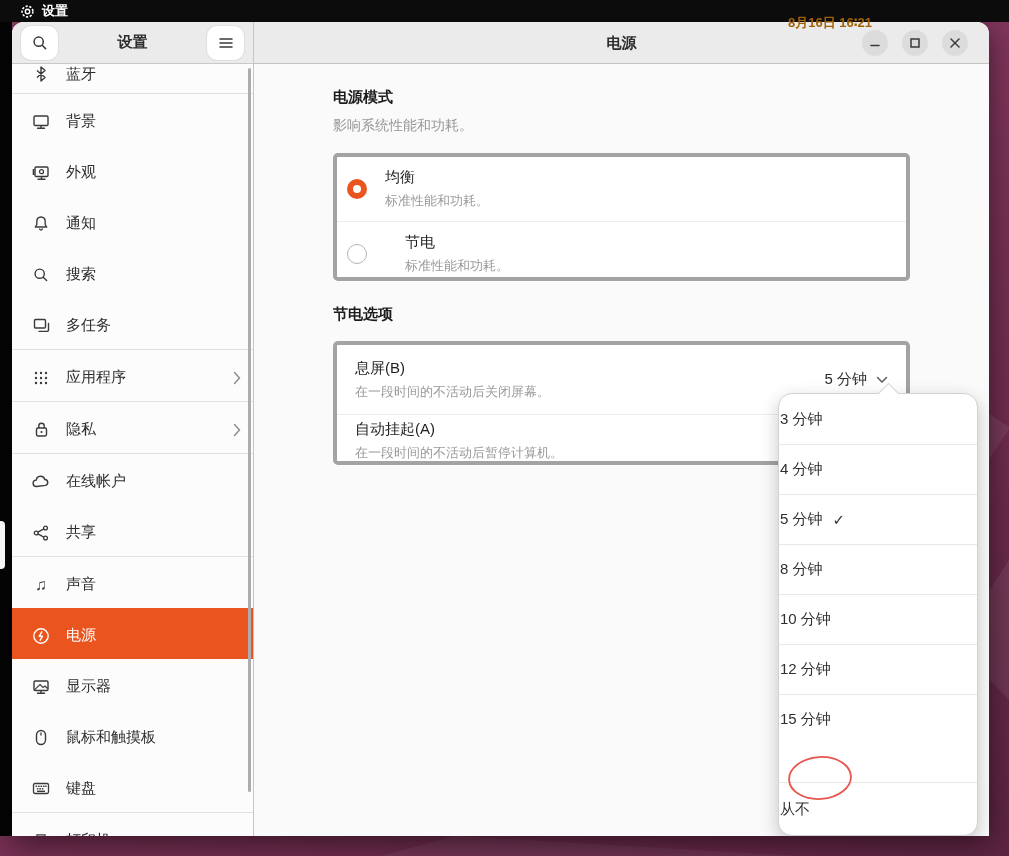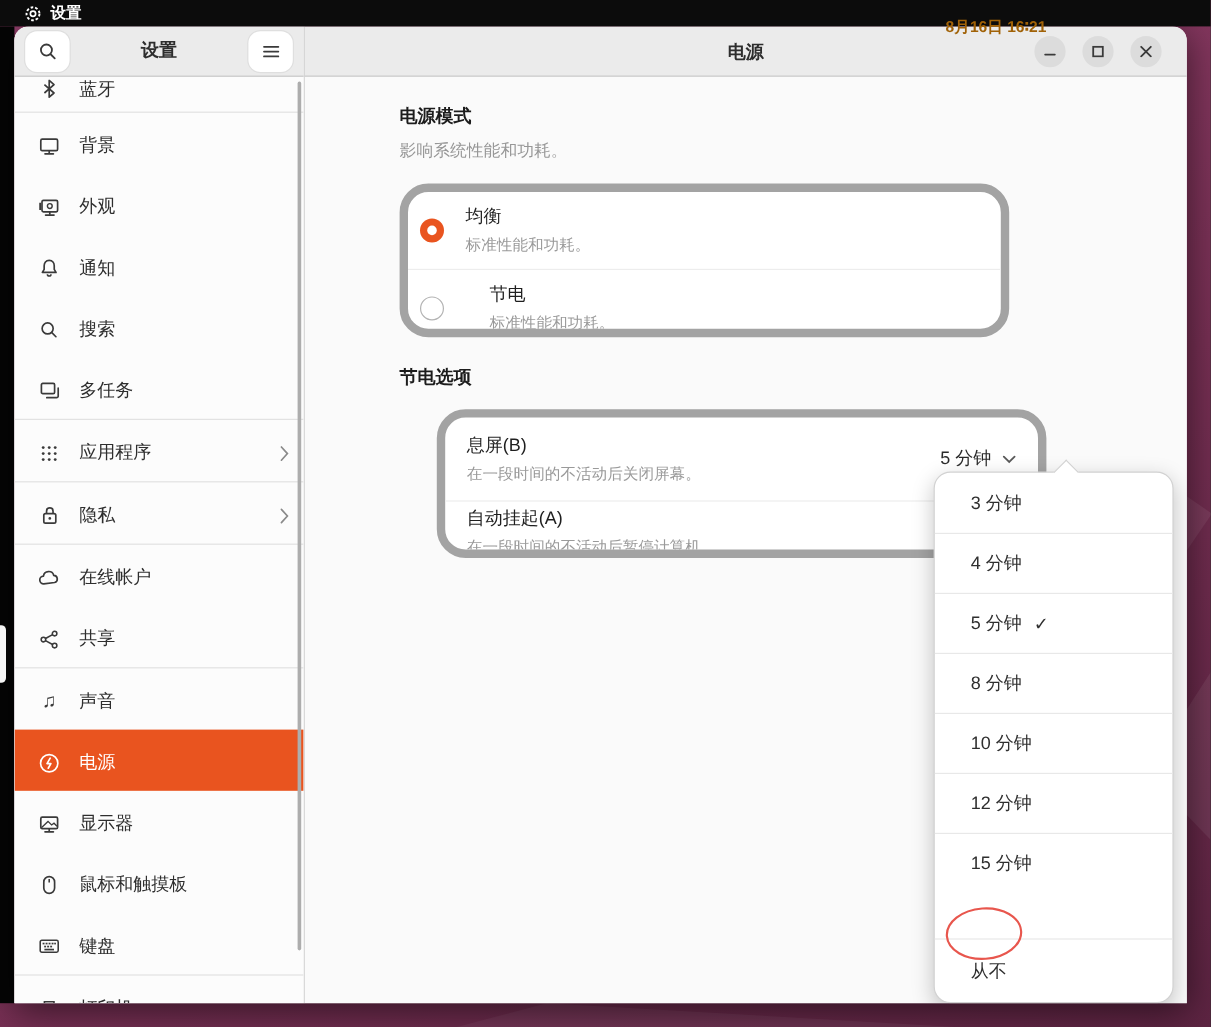--- a/index.html
+++ b/index.html
@@ -60,40 +60,40 @@
   .main-title { position:absolute; left:0; right:0; top:0; height:42px; display:flex; align-items:center;
     justify-content:center; font-size:15px; font-weight:bold; color:#2d2d2d; }
   .winbtns { position:absolute; right:21px; top:8px; display:flex; gap:14px; }
   .wbtn { width:26px; height:26px; border-radius:50%; background:#dcdcdc; border:none;
     display:flex; align-items:center; justify-content:center; }
 
   
   .content { position:absolute; left:242px; top:42px; right:0; bottom:0; background:#fafafa; }
   .section-title { position:absolute; left:79px; font-size:15px; font-weight:bold; color:#1c1c1c; }
   .section-sub { position:absolute; left:79px; font-size:14px; color:#979797; }
-  .card { position:absolute; left:79px; width:508px; background:#ffffff;
-    border:7px solid #a3a3a3; border-radius:24px; overflow:hidden; }
+  .card { position:absolute; left:79px; width:577px; background:#ffffff;
+    border:4px solid #a3a3a3; border-radius:5px; overflow:hidden; }
   .crow { display:flex; align-items:center; padding:0 18px; }
   .crow + .crow { border-top:1px solid #ededed;gap:20px; }
   .radio { width:20px; height:20px; border-radius:50%; margin:0 18px 0 10px; flex:0 0 20px; position:relative; }
   .radio.on { background:#e9541f; }
   .radio.on::after { content:""; position:absolute; left:6px; top:6px; width:8px; height:8px;
     border-radius:50%; background:#ffffff; }
   .radio.off { background:#ffffff; border:1px solid #b3b3b3; }
   .rtexts { display:flex; flex-direction:column; gap:5px; }
   .rtitle { font-size:15px; color:#1f1f1f; }
   .rsub { font-size:13px; color:#9a9a9a; }
   .rvalue { margin-left:auto; display:flex; align-items:center; gap:9px; font-size:15px; color:#2b2b2b; }
 
   
   .popover { position:absolute; left:524px; top:329px; width:200px; background:#ffffff;
     border:1px solid #d2d2d2; border-radius:14px; box-shadow:0 6px 18px rgba(0,0,0,0.22); z-index:20; }
   .pop-arrow { position:absolute; left:102px; top:-8px; width:15px; height:15px; background:#ffffff;
     border-left:1px solid #d2d2d2; border-top:1px solid #d2d2d2; transform:rotate(45deg); }
-  .pitem { height:50px; display:flex; align-items:center; padding:0 30px; font-size:15px; color:#2f2f2f; gap:10px; }
+  .pitem { height:50px; display:flex; align-items:center; padding:0 1px; font-size:15px; color:#2f2f2f; gap:10px; }
   .pitem + .pitem { border-top:1px solid #e8e8e8; }
   .pcheck { font-size:15px; color:#2f2f2f; }
 
   
   .annotation { position:absolute; left:524px; top:685px; width:120px; height:60px; z-index:30; pointer-events:none; }
 
   svg { display:block; }
 </style>
 </head>
 <body>
@@ -394,21 +394,21 @@
         <span class="radio off"></span>
         <span class="rtexts">
           <span class="rtitle">节电</span>
           <span class="rsub">标准性能和功耗。</span>
         </span>
       </div>
     </div>
 
     <div class="section-title" style="top:241px;">节电选项</div>
 
-    <div class="card" style="top:277px; height:124px;margin-left:31px;">
+    <div class="card" style="top:277px; height:124px;">
       <div class="crow" style="height:69px;">
         <span class="rtexts">
           <span class="rtitle">息屏(B)</span>
           <span class="rsub">在一段时间的不活动后关闭屏幕。</span>
         </span>
         <span class="rvalue">
           <span>5 分钟</span>
           <span>
             <svg width="12" height="8" viewBox="0 0 12 8">
                 <path d="M1.5 1.5 L6 6 L10.5 1.5" fill="none" stroke="#5a5a5a" stroke-width="1.5" stroke-linecap="round"></path>

